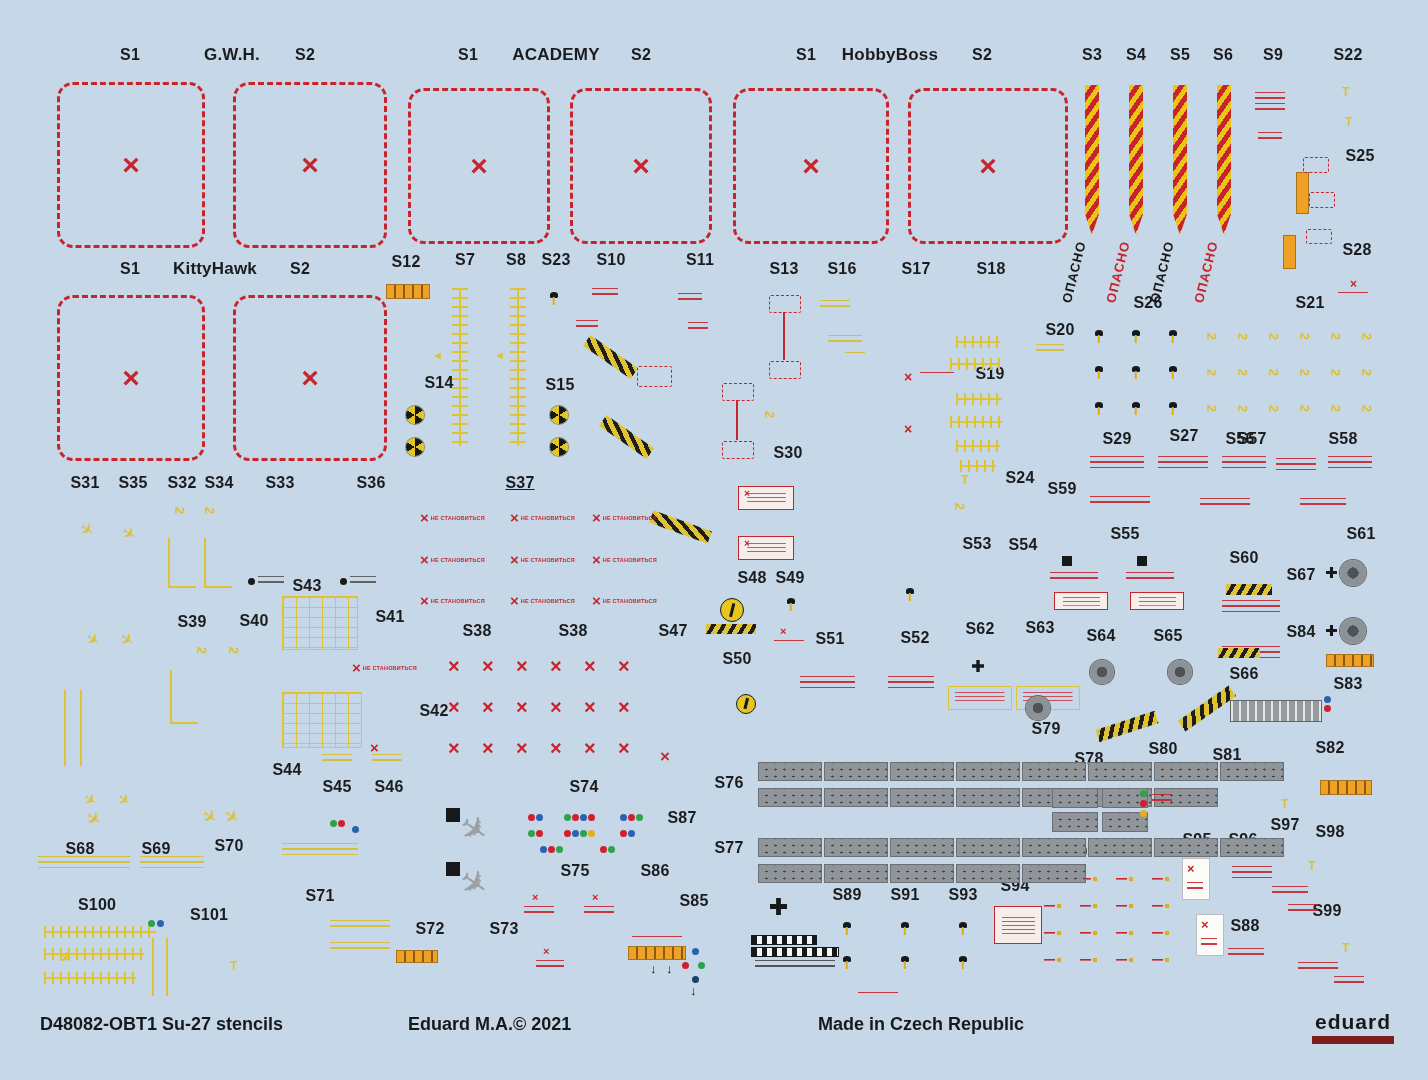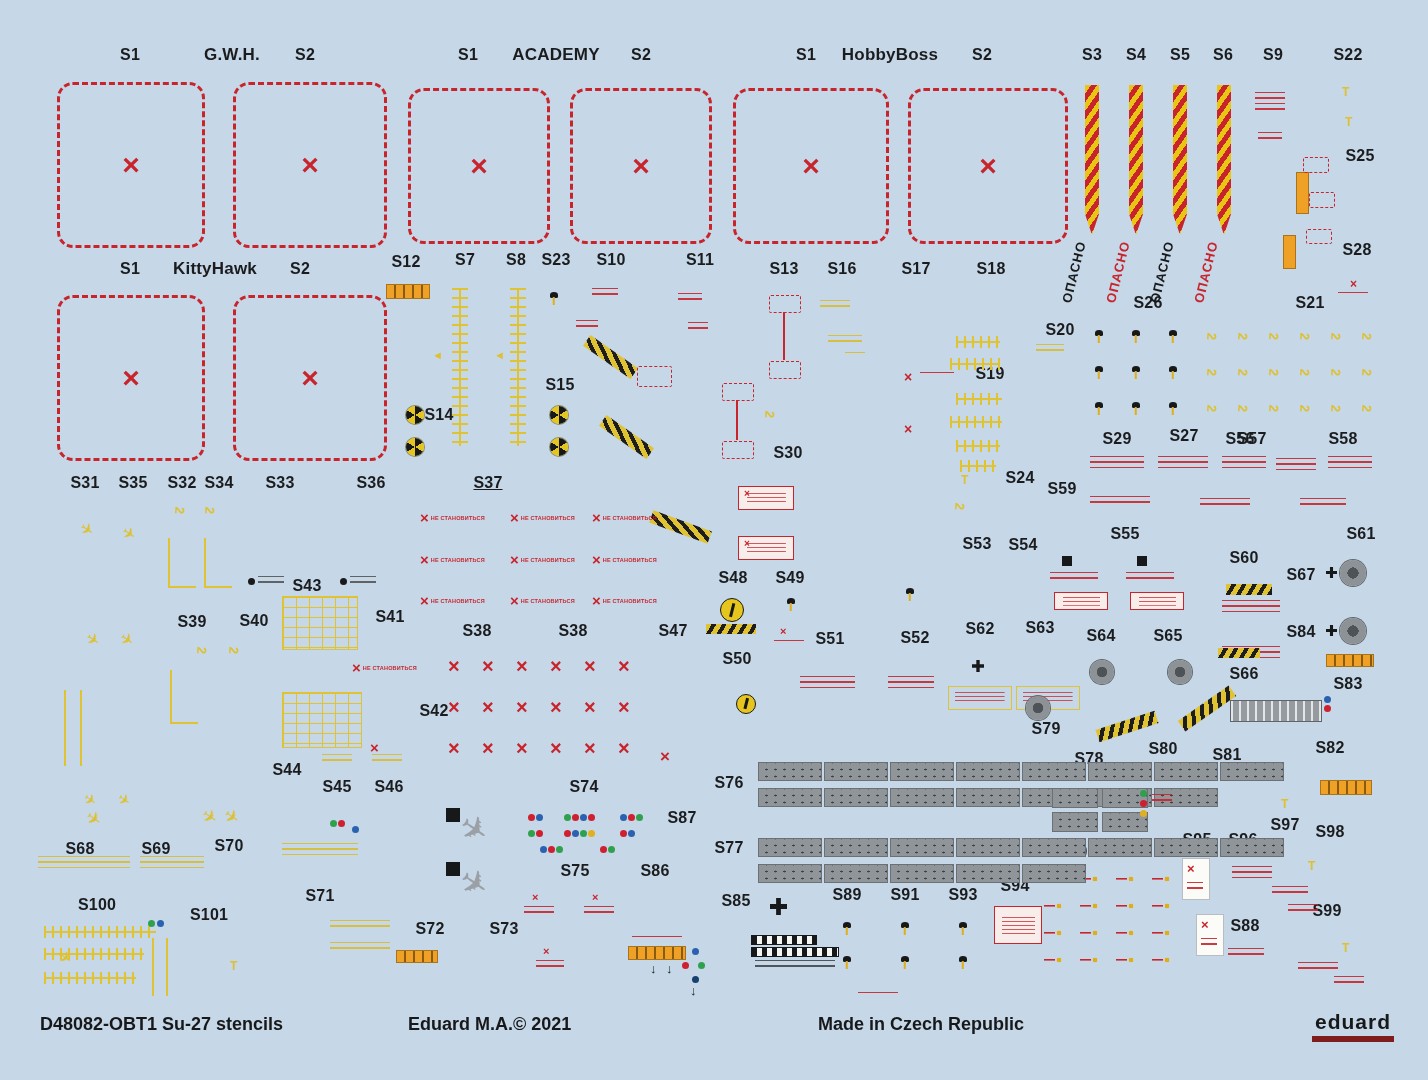--- a/index.html
+++ b/index.html
@@ -73,21 +73,21 @@
   .dec-jet{position:absolute;color:#ddc133;line-height:1;}
   .dec-grayjet{position:absolute;color:#9aa0a6;line-height:1;}
   .dec-y2{position:absolute;color:#ddc133;font-weight:bold;font-size:13px;transform:rotate(94deg);line-height:1;}
   .dec-yT{position:absolute;color:#ddc133;font-weight:bold;font-size:12px;line-height:1;}
   .dec-arrow{position:absolute;color:#17181a;font-size:13px;line-height:1;}
   .dec-yarrow{position:absolute;color:#ddc133;font-size:11px;line-height:1;}
 
   
   .footer-text{position:absolute;top:1014px;font-size:18px;font-weight:bold;color:#17181a;white-space:nowrap;}
   .logo{position:absolute;top:1010px;left:1312px;font-size:21px;font-weight:bold;color:#17181a;
-        border-bottom:6px solid #7f1d1d;padding:0 3px 2px 3px;letter-spacing:1px;}
+        border-bottom:8px solid #7f1d1d;padding:0 3px 2px 3px;letter-spacing:1px;}
 </style>
 </head>
 <body>
 
 <div class="sheet">
   <span class="footer-text" style="left:40px">D48082-OBT1 Su-27 stencils</span>
   <span class="footer-text" style="left:408px">Eduard M.A.© 2021</span>
   <span class="footer-text" style="left:818px">Made in Czech Republic</span>
   <span class="logo">eduard</span>
 <span class="lbl" style="left: 130px; top: 55px;">S1</span>
@@ -117,45 +117,45 @@
     <span class="lbl" style="left: 611px; top: 260px;">S10</span>
     <span class="lbl" style="left: 700px; top: 260px;">S11</span>
     <span class="lbl" style="left: 784px; top: 269px;">S13</span>
     <span class="lbl" style="left: 842px; top: 269px;">S16</span>
     <span class="lbl" style="left: 916px; top: 269px;">S17</span>
     <span class="lbl" style="left: 991px; top: 269px;">S18</span>
     <span class="lbl" style="left: 1148px; top: 303px;">S26</span>
     <span class="lbl" style="left: 1310px; top: 303px;">S21</span>
     <span class="lbl" style="left: 1060px; top: 330px;">S20</span>
     <span class="lbl" style="left: 990px; top: 374px;">S19</span>
-    <span class="lbl" style="left: 439px; top: 383px; margin-top: 32px;">S14</span>
+    <span class="lbl" style="left: 439px; top: 383px;">S14</span>
     <span class="lbl" style="left: 560px; top: 385px;">S15</span>
     <span class="lbl" style="left: 1117px; top: 439px;">S29</span>
     <span class="lbl" style="left: 1184px; top: 436px;">S27</span>
     <span class="lbl" style="left: 1240px; top: 439px;">S56</span>
     <span class="lbl" style="left: 1252px; top: 439px;">S57</span>
     <span class="lbl" style="left: 1343px; top: 439px;">S58</span>
     <span class="lbl" style="left: 788px; top: 453px;">S30</span>
     <span class="lbl" style="left: 1020px; top: 478px;">S24</span>
     <span class="lbl" style="left: 1062px; top: 489px;">S59</span>
     <span class="lbl" style="left: 85px; top: 483px;">S31</span>
     <span class="lbl" style="left: 133px; top: 483px;">S35</span>
     <span class="lbl" style="left: 182px; top: 483px;">S32</span>
     <span class="lbl" style="left: 219px; top: 483px;">S34</span>
     <span class="lbl" style="left: 280px; top: 483px;">S33</span>
     <span class="lbl" style="left: 371px; top: 483px;">S36</span>
-    <span class="lbl" style="left: 488px; top: 483px; text-decoration: underline;">S37</span>
+    <span class="lbl" style="left: 520px; top: 483px; text-decoration: underline;">S37</span>
     <span class="lbl" style="left: 977px; top: 544px;">S53</span>
     <span class="lbl" style="left: 1023px; top: 545px;">S54</span>
     <span class="lbl" style="left: 1125px; top: 534px;">S55</span>
     <span class="lbl" style="left: 1361px; top: 534px;">S61</span>
     <span class="lbl" style="left: 1244px; top: 558px;">S60</span>
     <span class="lbl" style="left: 1301px; top: 575px;">S67</span>
     <span class="lbl" style="left: 307px; top: 586px;">S43</span>
-    <span class="lbl" style="left: 733px; top: 578px;">S48</span>
+    <span class="lbl" style="left: 752px; top: 578px;">S48</span>
     <span class="lbl" style="left: 790px; top: 578px;">S49</span>
     <span class="lbl" style="left: 192px; top: 622px;">S39</span>
     <span class="lbl" style="left: 254px; top: 621px;">S40</span>
     <span class="lbl" style="left: 390px; top: 617px;">S41</span>
     <span class="lbl" style="left: 477px; top: 631px;">S38</span>
     <span class="lbl" style="left: 573px; top: 631px;">S38</span>
     <span class="lbl" style="left: 673px; top: 631px;">S47</span>
     <span class="lbl" style="left: 980px; top: 629px;">S62</span>
     <span class="lbl" style="left: 1040px; top: 628px;">S63</span>
     <span class="lbl" style="left: 1101px; top: 636px;">S64</span>
@@ -186,21 +186,21 @@
     <span class="lbl" style="left: 729px; top: 848px;">S77</span>
     <span class="lbl" style="left: 1073px; top: 852px;">S90</span>
     <span class="lbl" style="left: 1138px; top: 852px;">S92</span>
     <span class="lbl" style="left: 1197px; top: 840px;">S95</span>
     <span class="lbl" style="left: 1243px; top: 840px;">S96</span>
     <span class="lbl" style="left: 575px; top: 871px;">S75</span>
     <span class="lbl" style="left: 655px; top: 871px;">S86</span>
     <span class="lbl" style="left: 97px; top: 905px;">S100</span>
     <span class="lbl" style="left: 209px; top: 915px;">S101</span>
     <span class="lbl" style="left: 320px; top: 896px;">S71</span>
-    <span class="lbl" style="left: 736px; top: 901px;">S85</span>
+    <span class="lbl" style="left: 694px; top: 901px;">S85</span>
     <span class="lbl" style="left: 847px; top: 895px;">S89</span>
     <span class="lbl" style="left: 905px; top: 895px;">S91</span>
     <span class="lbl" style="left: 963px; top: 895px;">S93</span>
     <span class="lbl" style="left: 1015px; top: 886px;">S94</span>
     <span class="lbl" style="left: 1245px; top: 926px;">S88</span>
     <span class="lbl" style="left: 1327px; top: 911px;">S99</span>
     <span class="lbl" style="left: 430px; top: 929px;">S72</span>
     <span class="lbl" style="left: 504px; top: 929px;">S73</span>
     <div class="panel" style="left: 57px; top: 82px; width: 142px; height: 160px;">
       <span class="panel-x">×</span>

